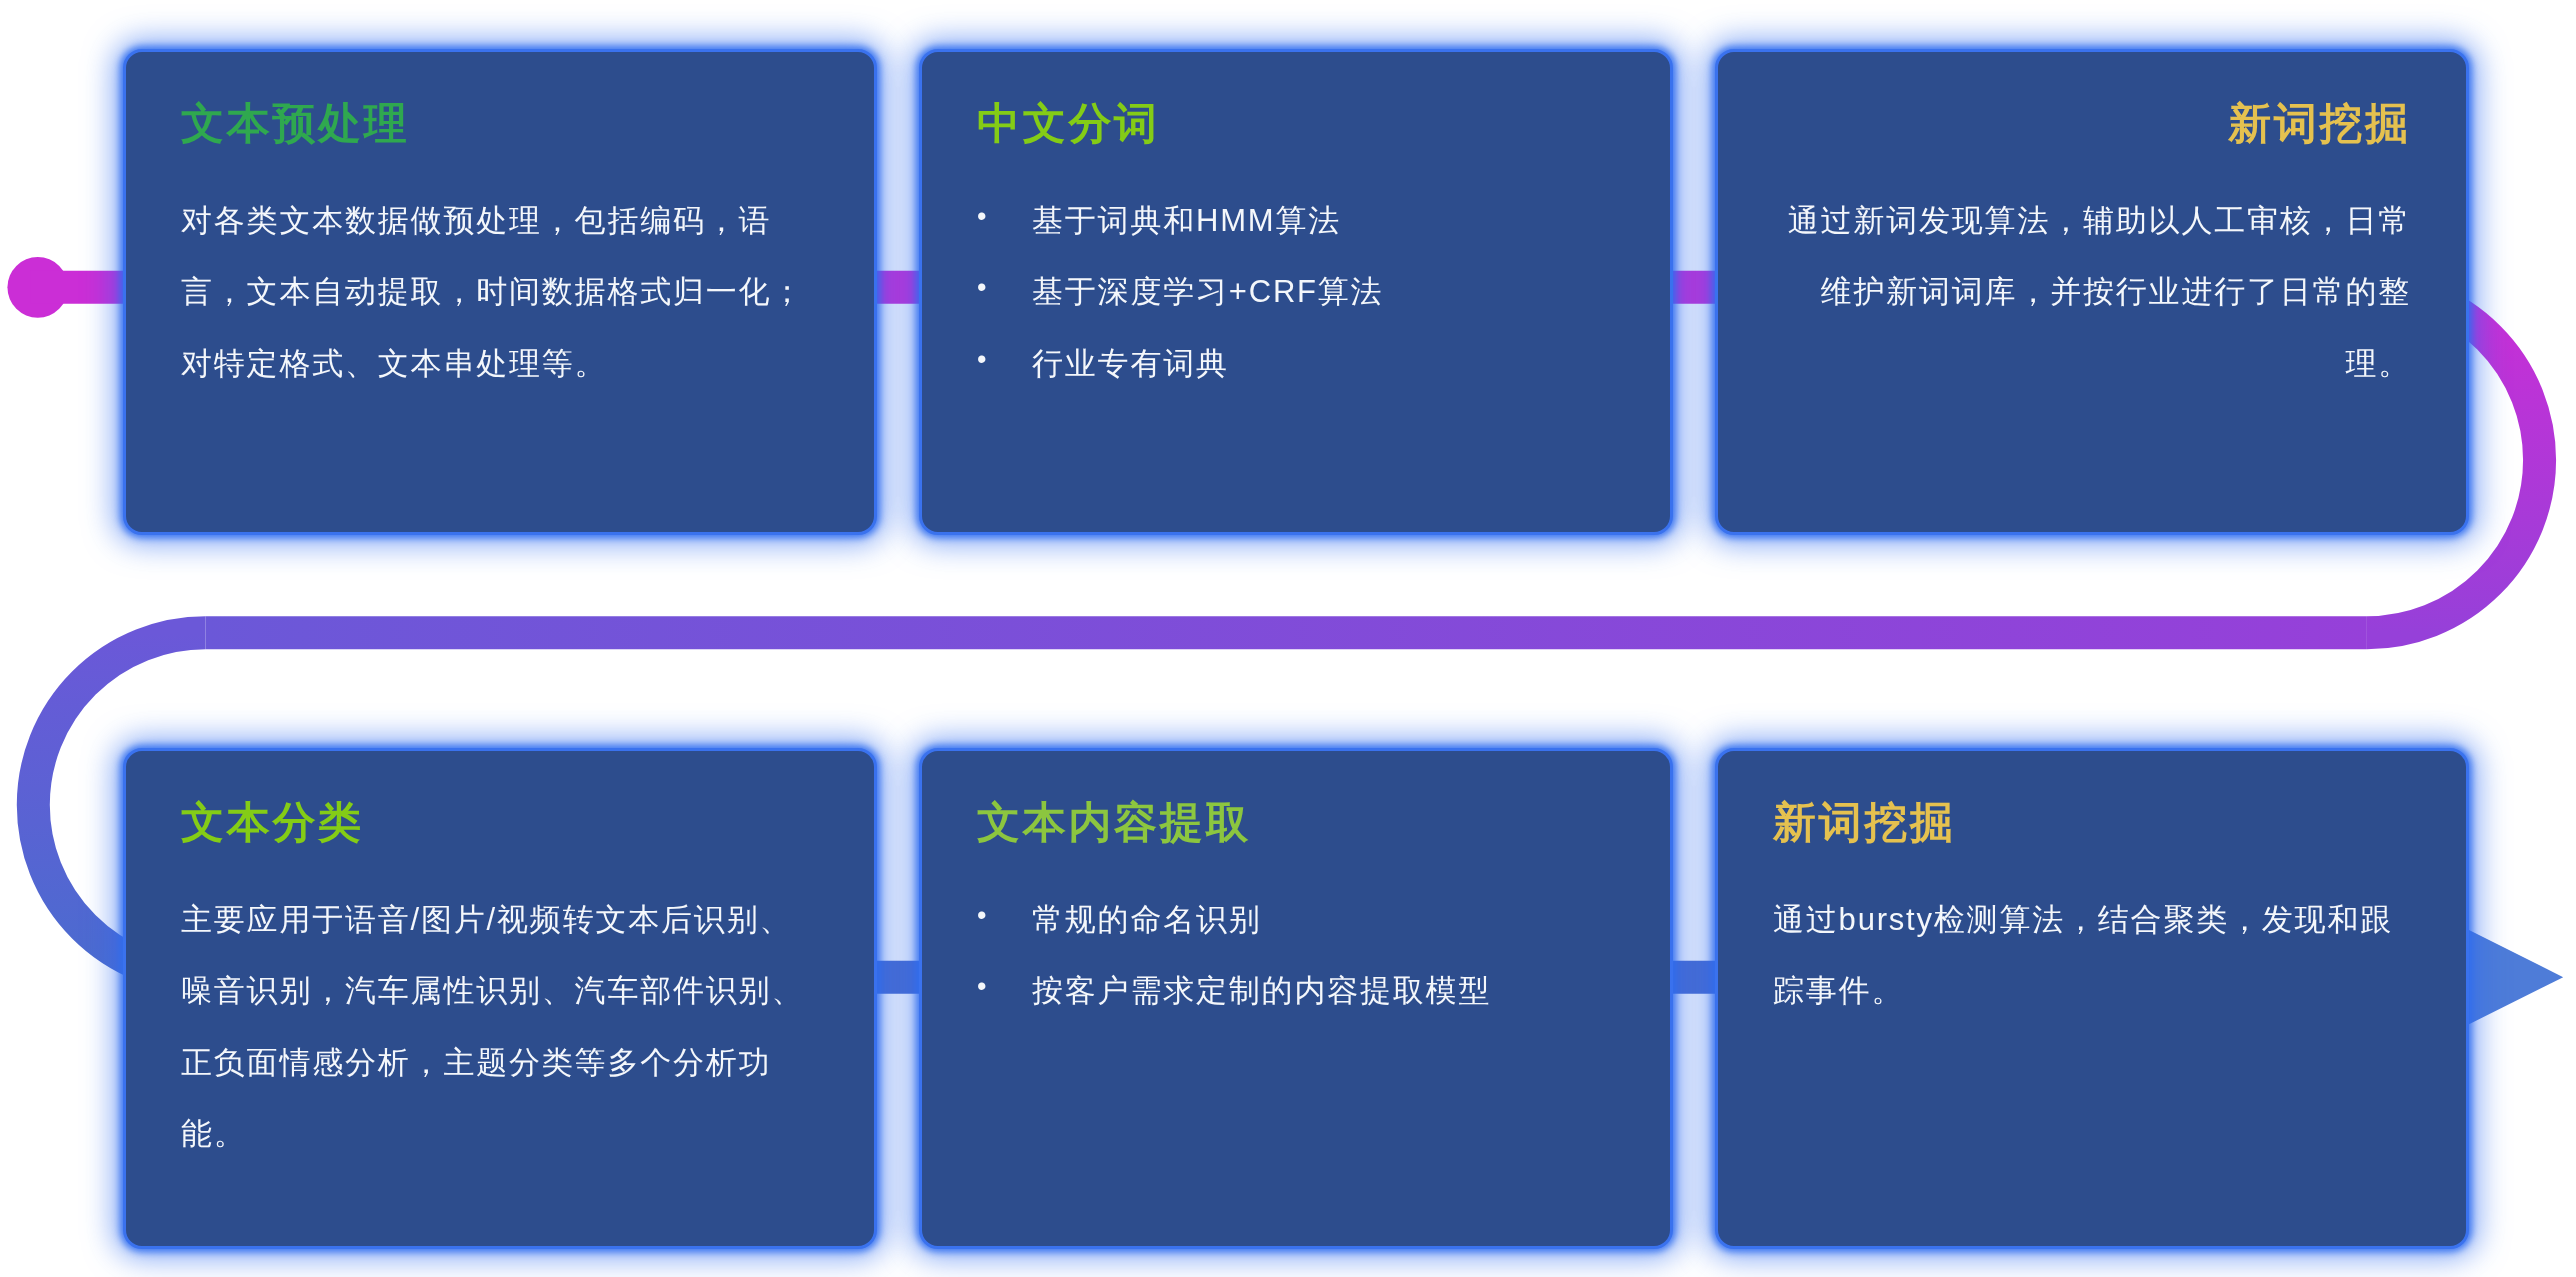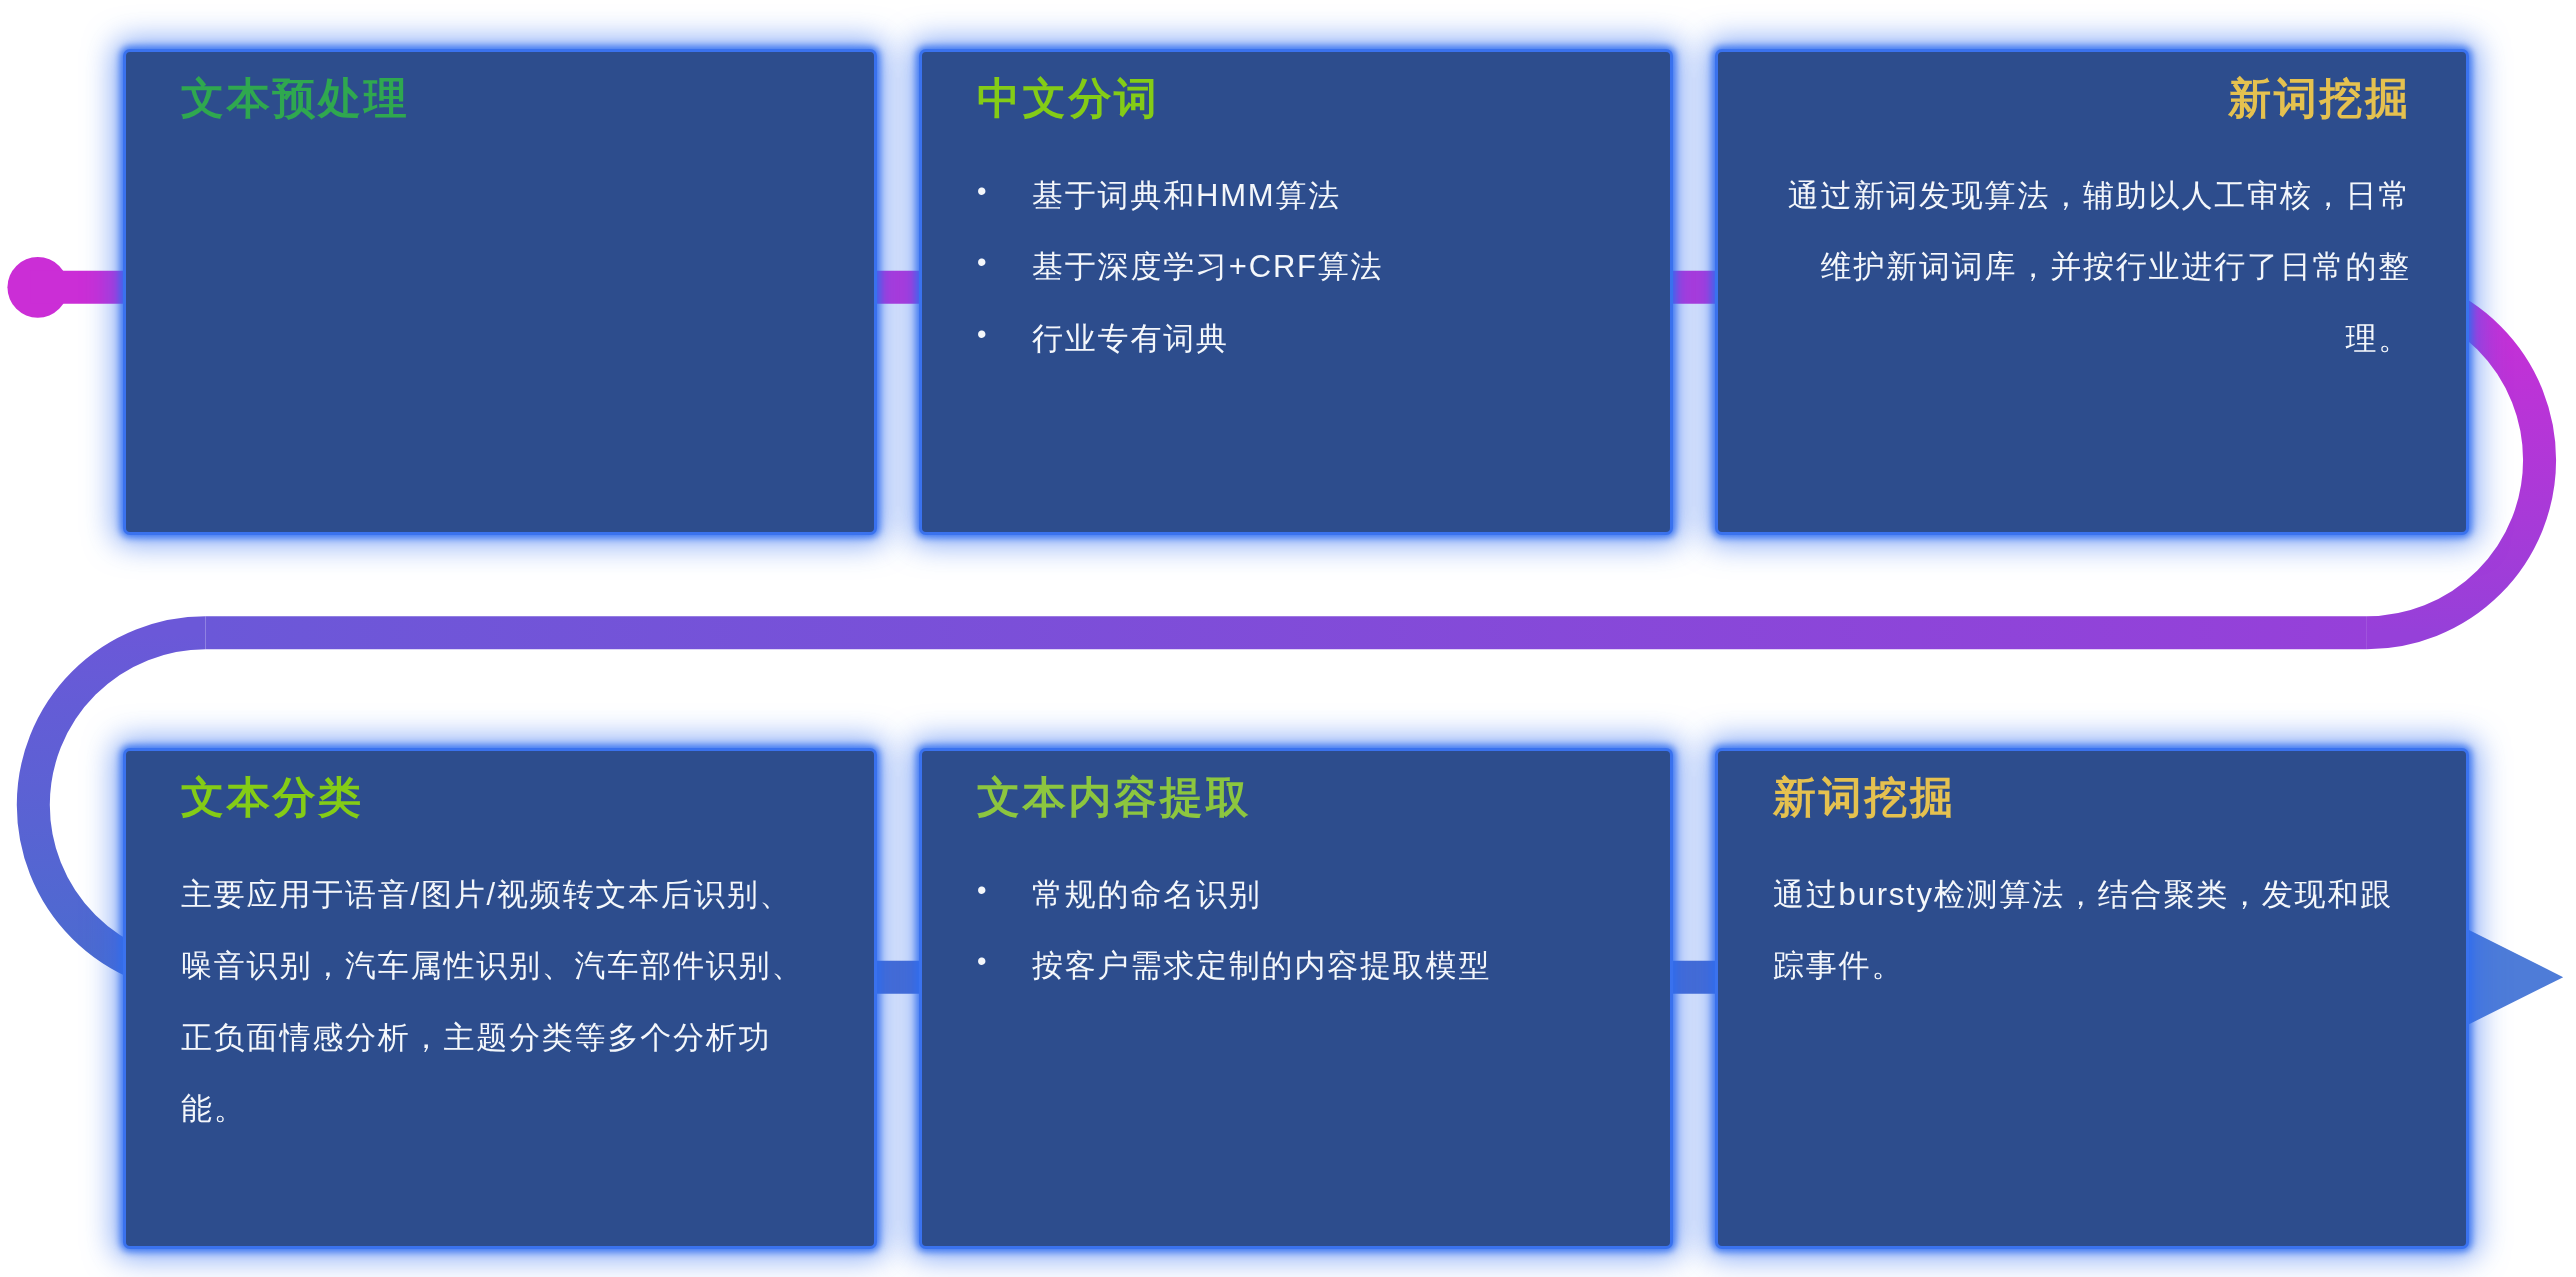--- a/index.html
+++ b/index.html
@@ -23,24 +23,24 @@
   .st-purple { stop-color: var(--line_purple, #9640d9); }
   .st-violet { stop-color: var(--line_violet, #6b58d8); }
   .st-blue { stop-color: var(--line_blue, #4a6ccf); }
 
   .card {
     position: absolute;
     z-index: 1;
     box-sizing: border-box;
     background: var(--card_bg, #2d4d8d);
     border: 3.6px solid #3a72ee;
-    border-radius: 7px;
+    border-radius: 19px;
     box-shadow: 0 0 30px 9px rgba(47, 109, 240, 0.60),
                 0 0 7.1px 2.7px rgba(47, 109, 240, 0.85);
-    padding: 18px 55px;
+    padding: 43px 55px;
     color: var(--body_text, #f4f7fb);
   }
   .card h2 {
     margin: 0 0 32px 0;
     font-size: 43px;
     font-weight: bold;
     letter-spacing: 2.7px;
   }
   .card p {
     margin: 0;
@@ -94,20 +94,21 @@
     <path class="seg seg-magenta" d="M 34 322 H 2652"></path>
     <path class="seg-grad" stroke="url(#gRight)" d="M 2652 322 A 193.5 193.5 0 0 1 2652 709"></path>
     <path class="seg-grad" stroke="url(#gMid)" d="M 2652 709 H 230"></path>
     <path class="seg-grad" stroke="url(#gLeft)" d="M 230 709 A 193 193 0 0 0 230 1095"></path>
     <path class="seg seg-blue" d="M 230 1095 H 2766"></path>
     <polygon class="arrow" points="2758,1038 2758,1152 2872,1095"></polygon>
   </svg>
 
   <div class="card" id="card-0">
     <h2 style="color: rgb(47, 168, 79);">文本预处理</h2>
+    <p>对各类文本数据做预处理，包括编码，语言，文本自动提取，时间数据格式归一化；对特定格式、文本串处理等。</p>
   </div>
 
   <div class="card" id="card-1">
     <h2 style="color: #84cc16;">中文分词</h2>
     <ul>
       <li>
         <span class="b">•</span>
         <span>基于词典和HMM算法</span>
       </li>
       <li>

